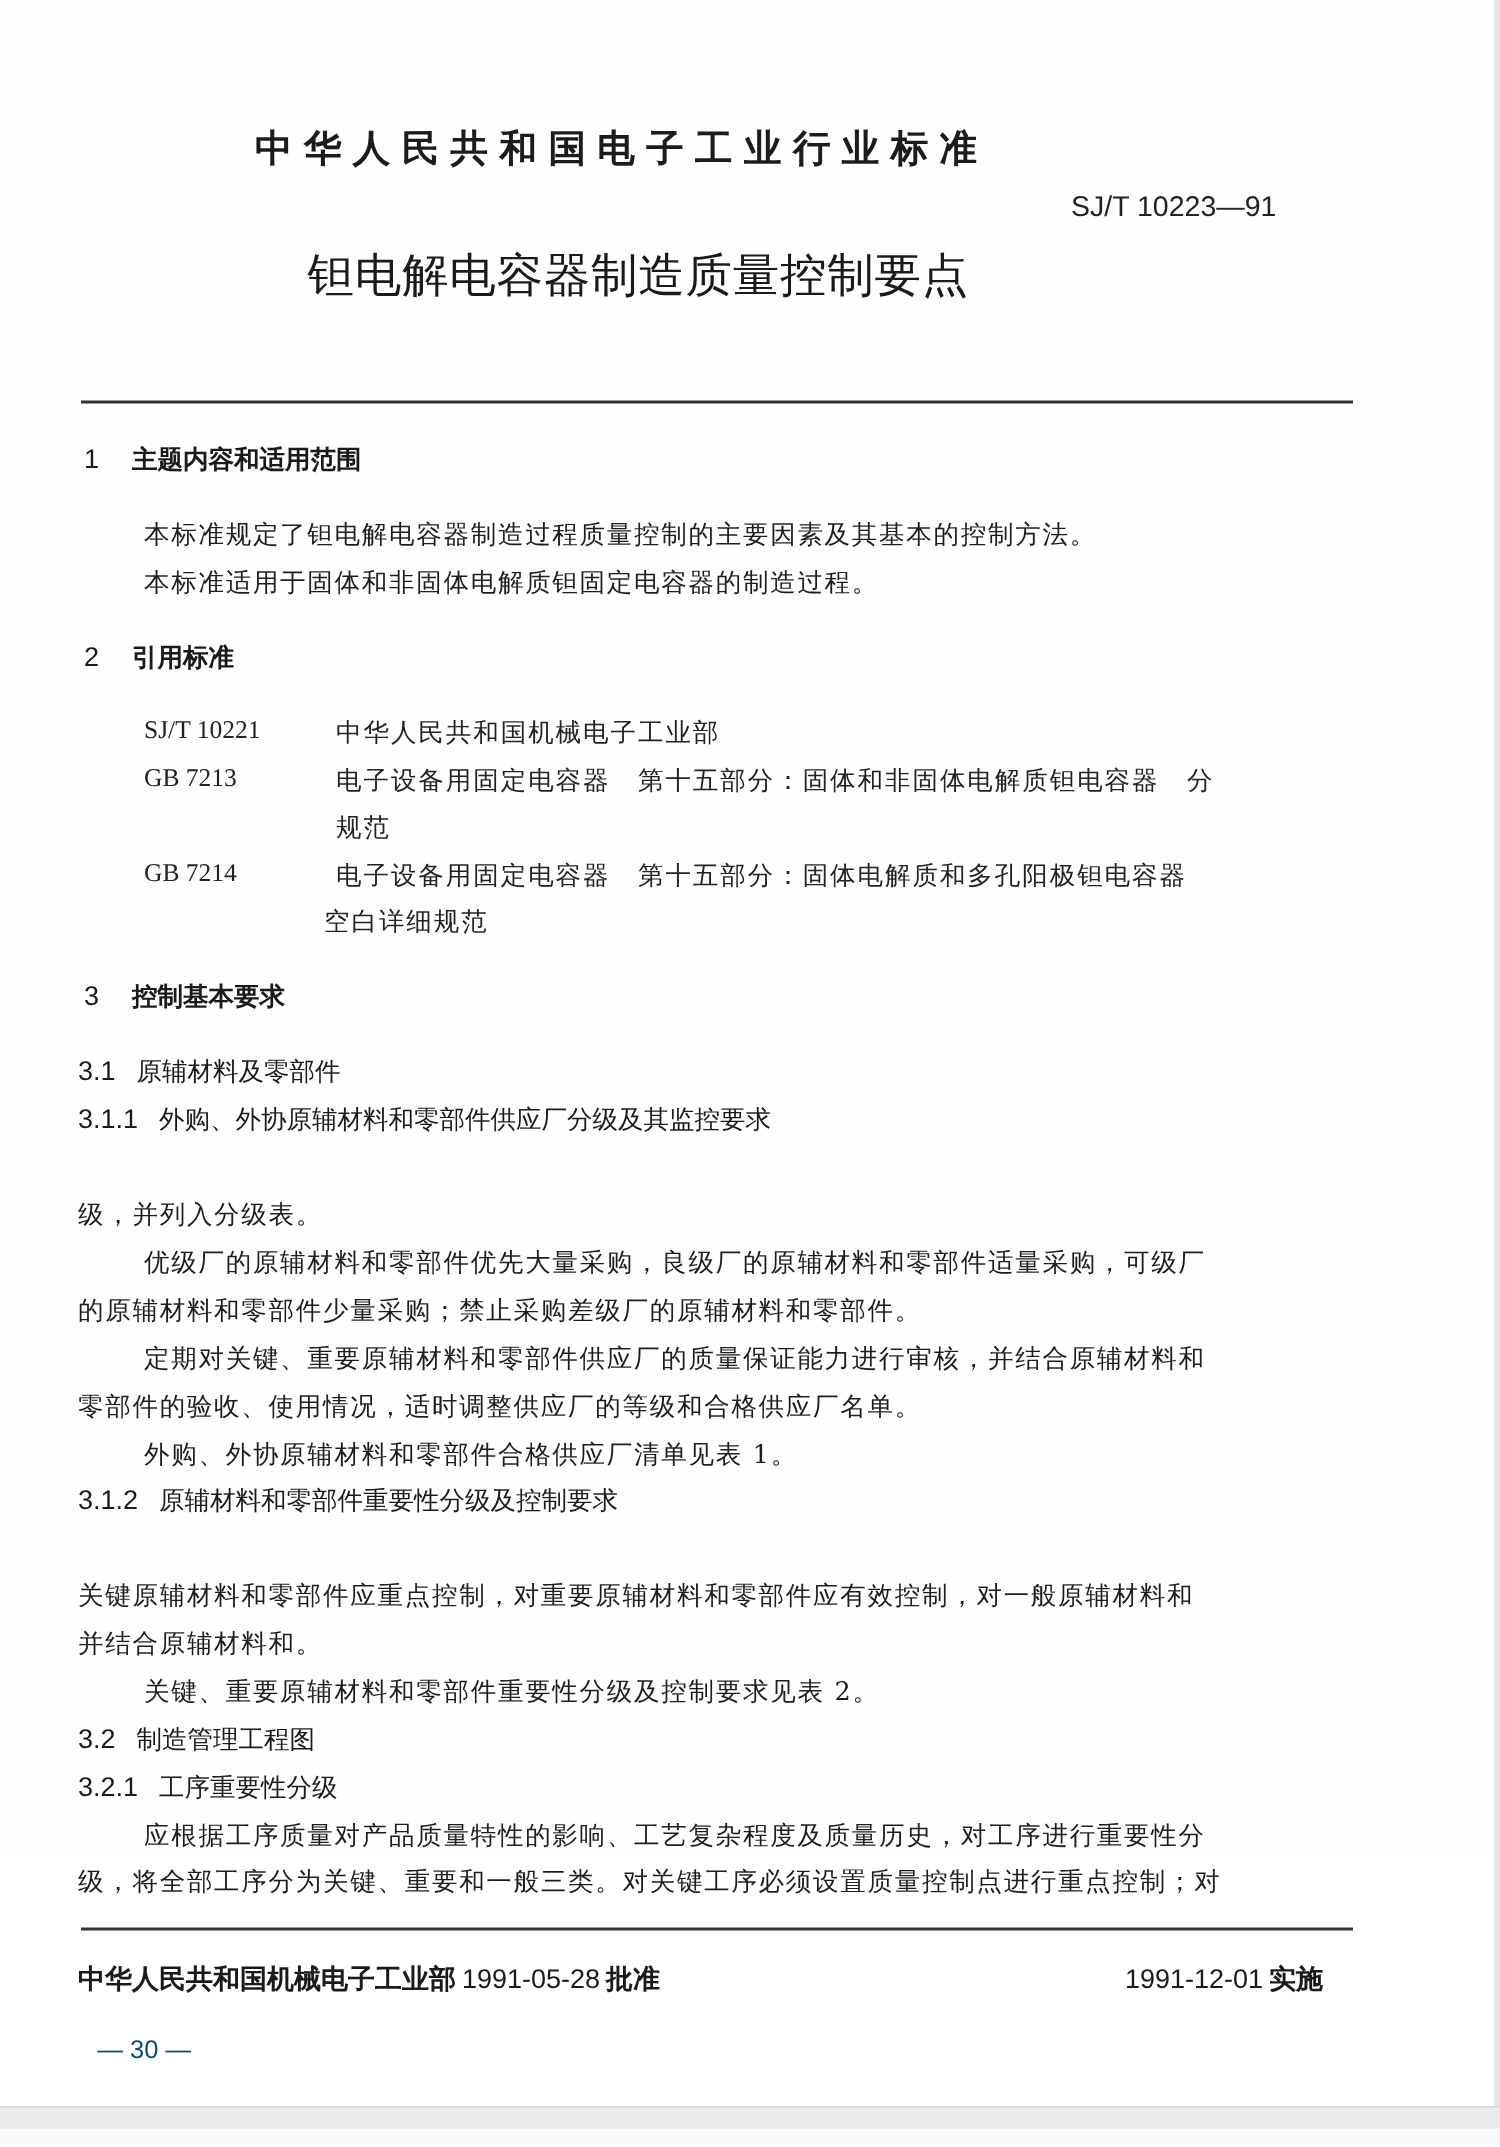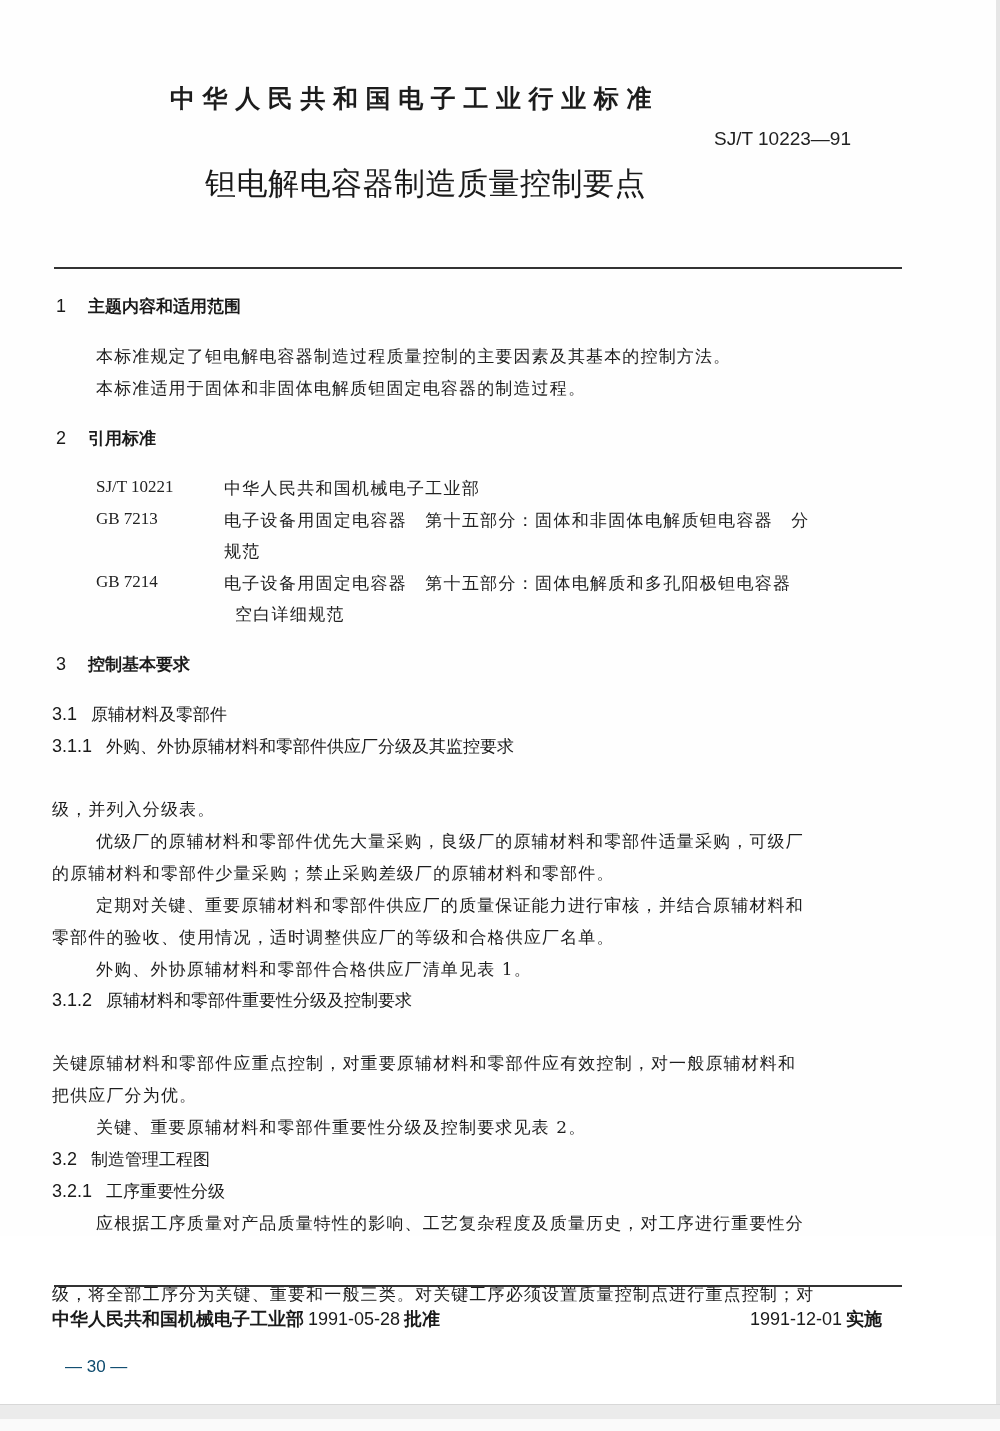--- a/index.html
+++ b/index.html
@@ -63,21 +63,21 @@
 
   <div class="abs ref-code" style="left:96px; top:477px;">SJ/T 10221</div>
   <div class="abs ref-title" style="left:224px; top:477px;">中华人民共和国机械电子工业部</div>
 
   <div class="abs ref-code" style="left:96px; top:509px;">GB 7213</div>
   <div class="abs ref-title" style="left:224px; top:509px;">电子设备用固定电容器　第十五部分：固体和非固体电解质钽电容器　分</div>
   <div class="abs ref-title" style="left:224px; top:540px;">规范</div>
 
   <div class="abs ref-code" style="left:96px; top:572px;">GB 7214</div>
   <div class="abs ref-title" style="left:224px; top:572px;">电子设备用固定电容器　第十五部分：固体电解质和多孔阳极钽电容器</div>
-  <div class="abs ref-title" style="left:235px; top:603px;">空白详细规范</div>
+  <div class="abs ref-title" style="left:216px; top:603px;">空白详细规范</div>
 
   <div class="abs h1" style="left:56px; top:653px;">
     <span class="num">3</span><span>控制基本要求</span>
   </div>
 
   <div class="abs h2" style="left:52px; top:703px;">
     <span class="num">3.1</span><span>原辅材料及零部件</span>
   </div>
 
   <div class="abs h2" style="left:52px; top:735px;">
@@ -87,31 +87,31 @@
   <div class="abs para" style="left:96px; top:830px;">优级厂的原辅材料和零部件优先大量采购，良级厂的原辅材料和零部件适量采购，可级厂</div>
   <div class="abs para" style="left:52px; top:862px;">的原辅材料和零部件少量采购；禁止采购差级厂的原辅材料和零部件。</div>
   <div class="abs para" style="left:96px; top:894px;">定期对关键、重要原辅材料和零部件供应厂的质量保证能力进行审核，并结合原辅材料和</div>
   <div class="abs para" style="left:52px; top:926px;">零部件的验收、使用情况，适时调整供应厂的等级和合格供应厂名单。</div>
   <div class="abs para" style="left:96px; top:958px;">外购、外协原辅材料和零部件合格供应厂清单见表 1。</div>
 
   <div class="abs h2" style="left:52px; top:989px;">
     <span class="num">3.1.2</span><span>原辅材料和零部件重要性分级及控制要求</span>
   </div>
   <div class="abs para" style="left:52px; top:1052px;">关键原辅材料和零部件应重点控制，对重要原辅材料和零部件应有效控制，对一般原辅材料和</div>
-  <div class="abs para" style="left:52px; top:1084px;">把供应厂分为优。</div>
+  <div class="abs para" style="left:52px; top:1084px;">并结合原辅材料和。</div>
   <div class="abs para" style="left:96px; top:1116px;">关键、重要原辅材料和零部件重要性分级及控制要求见表 2。</div>
 
   <div class="abs h2" style="left:52px; top:1148px;">
     <span class="num">3.2</span><span>制造管理工程图</span>
   </div>
   <div class="abs h2" style="left:52px; top:1180px;">
     <span class="num">3.2.1</span><span>工序重要性分级</span>
   </div>
   <div class="abs para" style="left:96px; top:1212px;">应根据工序质量对产品质量特性的影响、工艺复杂程度及质量历史，对工序进行重要性分</div>
-  <div class="abs para" style="left:52px; top:1243px;margin-top:40px;">级，将全部工序分为关键、重要和一般三类。对关键工序必须设置质量控制点进行重点控制；对</div>
+  <div class="abs para" style="left:52px; top:1243px;">级，将全部工序分为关键、重要和一般三类。对关键工序必须设置质量控制点进行重点控制；对</div>
 
   <div class="rule bottom"></div>
 
   <div class="abs footer-left">
     <span>中华人民共和国机械电子工业部</span><span class="date">1991-05-28</span><span>批准</span>
   </div>
   <div class="abs footer-right">
     <span>1991-12-01</span><span class="label">实施</span>
   </div>
   <div class="abs page-num">— 30 —</div>

